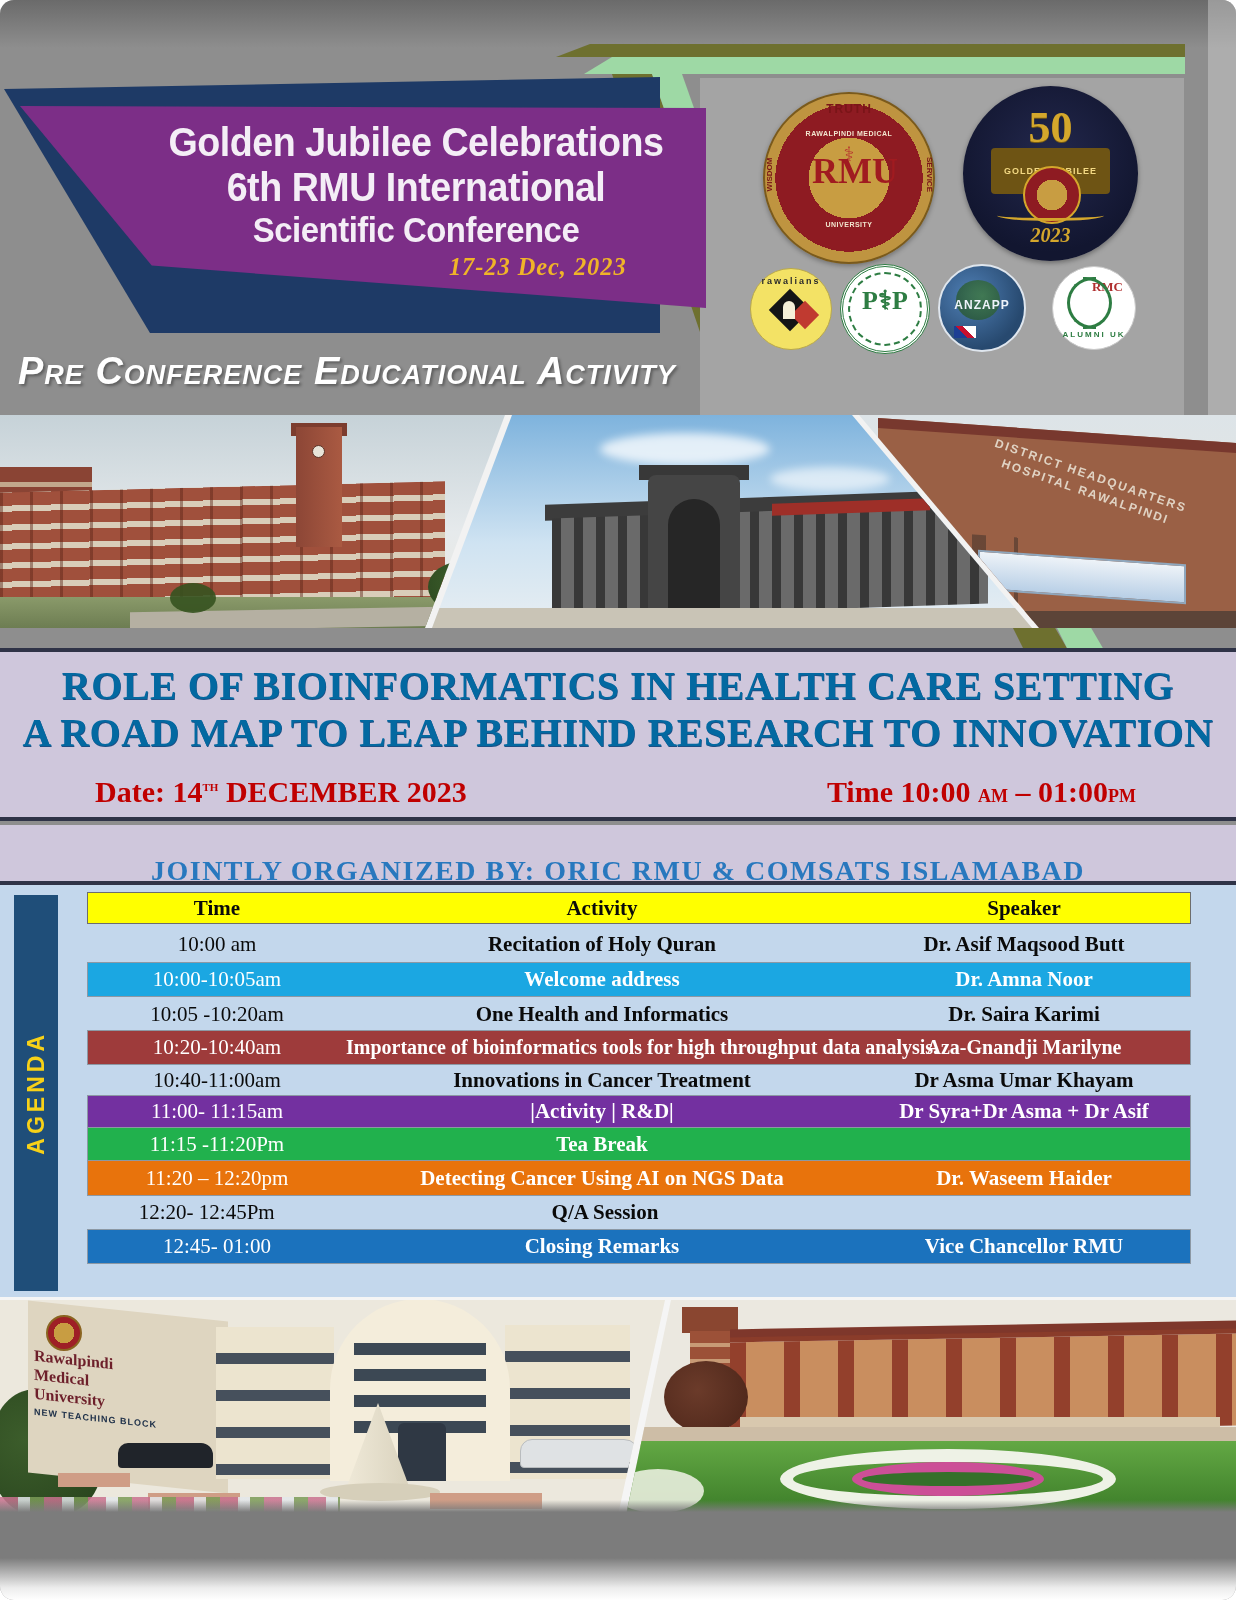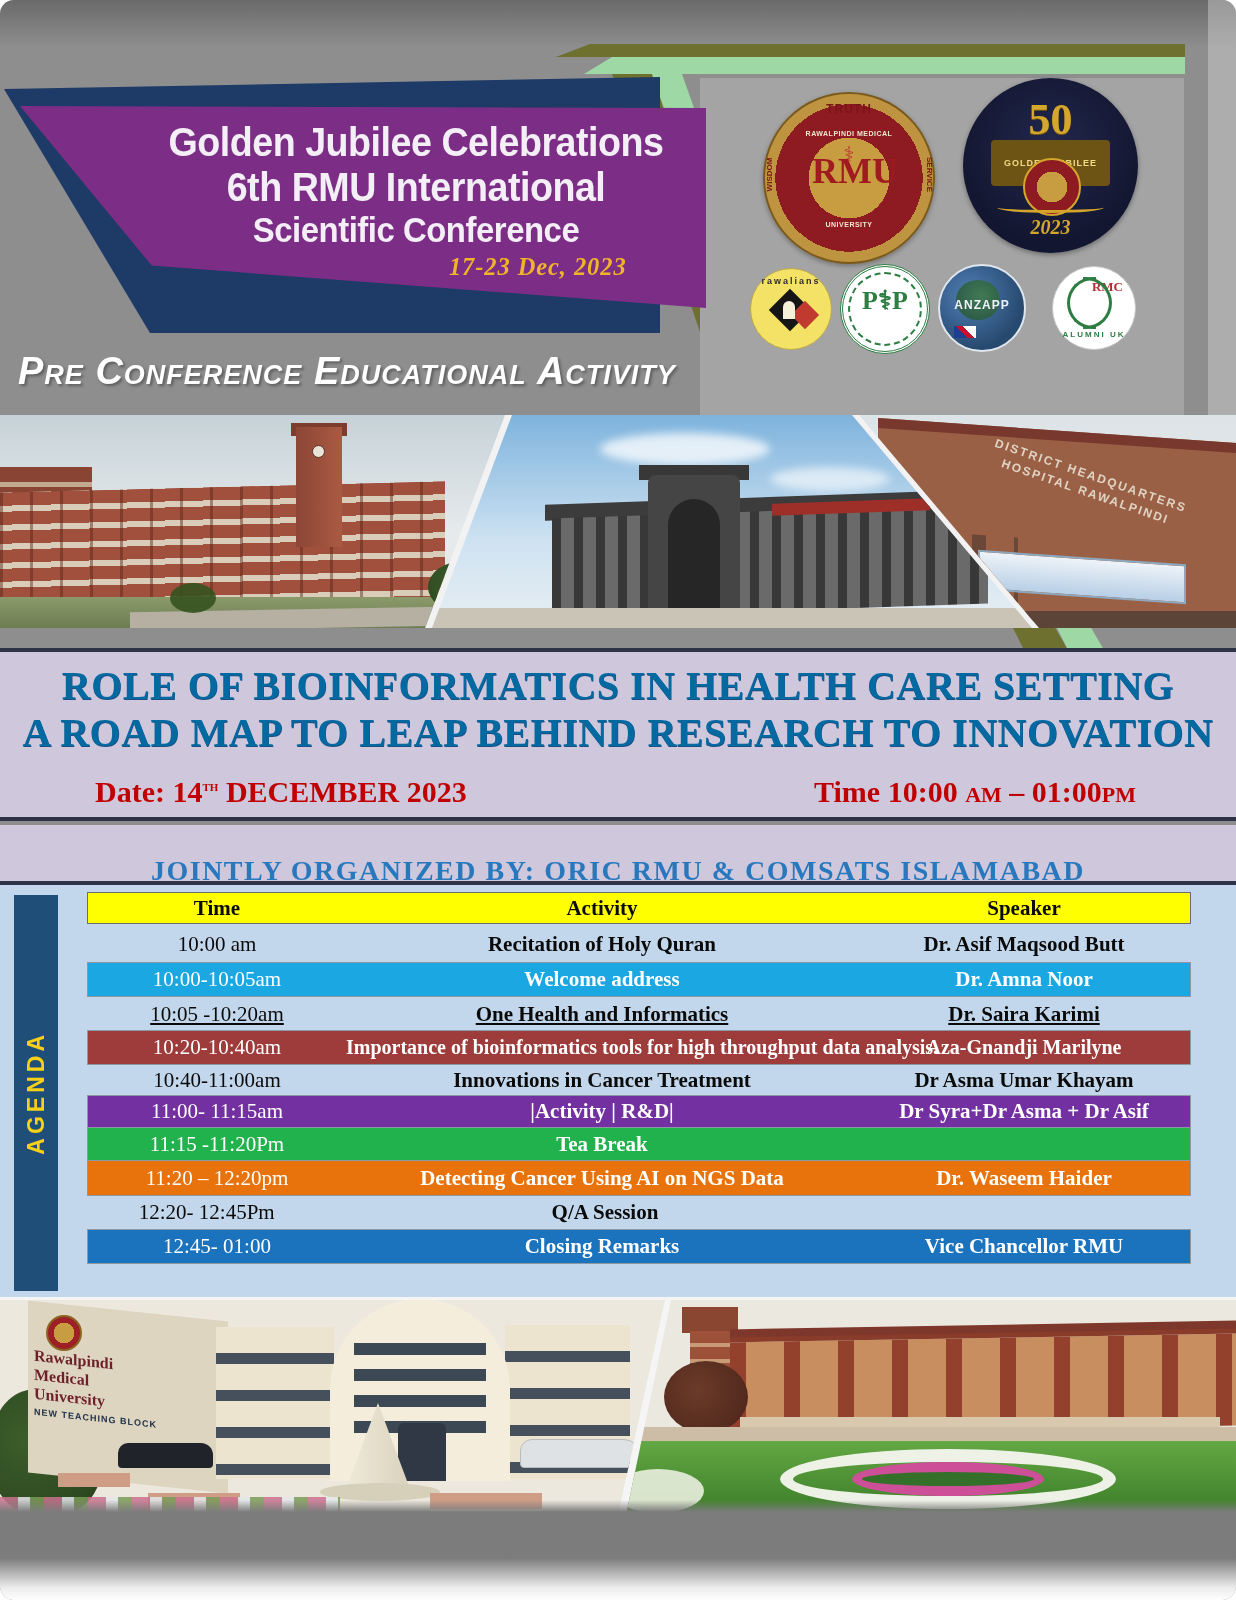--- a/index.html
+++ b/index.html
@@ -30,21 +30,21 @@
   .circle{border-radius:50%;position:absolute;}
   .logo-rmu{left:63px;top:14px;width:168px;height:168px;background:radial-gradient(circle,#c89d42 0 34%,#8e1b22 34% 62%,#bf9440 62% 96%,#8a6420 96%);
             border:2px solid #7a5a1c;box-shadow:0 2px 5px rgba(0,0,0,.3);}
   .rmu-truth{position:absolute;left:0;right:0;top:8px;text-align:center;font:bold 12px "Liberation Sans",sans-serif;color:#7a1518;letter-spacing:1px;}
   .rmu-wisdom{position:absolute;left:-16px;top:76px;font:bold 8px "Liberation Sans",sans-serif;color:#7a1518;transform:rotate(-90deg);width:40px;text-align:center;}
   .rmu-service{position:absolute;right:-16px;top:76px;font:bold 8px "Liberation Sans",sans-serif;color:#7a1518;transform:rotate(90deg);width:40px;text-align:center;}
   .rmu-ring-top{position:absolute;left:0;right:0;top:36px;text-align:center;font:bold 7px "Liberation Sans",sans-serif;color:#f2e6cf;letter-spacing:.5px;}
   .rmu-ring-bot{position:absolute;left:0;right:0;bottom:34px;text-align:center;font:bold 7px "Liberation Sans",sans-serif;color:#f2e6cf;letter-spacing:.5px;}
   .rmu-core{position:absolute;left:12px;right:0;top:58px;text-align:center;font:bold 36px "Liberation Serif",serif;color:#a01b20;line-height:38px;}
   .rmu-cad{position:absolute;left:0;right:0;top:48px;text-align:center;font-size:20px;color:#b5242b;opacity:.85;}
-  .logo-50{left:263px;top:0;width:175px;height:175px;background:radial-gradient(circle at 50% 40%,#23284d,#121630 70%);box-shadow:0 2px 5px rgba(0,0,0,.35);}
+  .logo-50{left:263px;top:8px;width:175px;height:175px;background:radial-gradient(circle at 50% 40%,#23284d,#121630 70%);box-shadow:0 2px 5px rgba(0,0,0,.35);}
   .j50{position:absolute;left:0;right:0;top:16px;text-align:center;font:bold 44px "Liberation Serif",serif;color:#d4a72c;text-shadow:0 1px 0 #7a5c12;}
   .jrib{position:absolute;left:28px;right:28px;top:62px;text-align:center;font:bold 9px "Liberation Sans",sans-serif;color:#f3d984;background:#6e5414;border-radius:4px;padding:18px 0;letter-spacing:1px;}
   .jmini{position:absolute;left:60px;top:80px;width:54px;height:54px;border-radius:50%;
          background:radial-gradient(circle,#c89d42 0 40%,#8e1b22 40% 78%,#bf9440 78%);border:2px solid #d4a72c;}
   .jyear{position:absolute;left:0;right:0;bottom:14px;text-align:center;font:bold italic 20px "Liberation Serif",serif;color:#d4a72c;}
   .jswoosh{position:absolute;left:34px;right:34px;bottom:40px;height:8px;border-bottom:3px solid #d4a72c;border-radius:50%;}
   .logo-raw{left:50px;top:190px;width:80px;height:80px;background:#f3e265;border:1px solid #b9a84a;}
   .raw-arc{position:absolute;left:0;right:0;top:7px;text-align:center;font:bold 9px "Liberation Sans",sans-serif;color:#2c2c2c;letter-spacing:2px;}
   .raw-cap{position:absolute;left:24px;top:26px;width:30px;height:30px;background:#151515;transform:rotate(45deg);}
   .raw-red{position:absolute;left:44px;top:36px;width:20px;height:20px;background:#c03a30;transform:rotate(45deg);}
@@ -116,21 +116,21 @@
 
   
   .title-box{left:0;top:648px;width:1236px;height:108px;background:#cfc7dc;
              border-top:4px solid #2f3347;border-bottom:4px solid #2f3347;text-align:center;padding-top:10px;box-sizing:content-box;}
   .title-line{font:bold 40px "Liberation Serif",serif;color:#0369a1;line-height:47px;letter-spacing:.5px;
               text-shadow:.5px .5px 0 #1c4f85;}
   .date-bar{left:0;top:766px;width:1236px;height:55px;background:#cfc7dc;border-bottom:4px solid #2f3347;
             display:flex;align-items:center;justify-content:space-between;padding:0 100px 0 95px;box-sizing:border-box;}
   .red-text{font:bold 30px "Liberation Serif",serif;color:#c00000;white-space:nowrap;}
   .red-text sup{font-size:11px;}
-  .sz-small{font-size:22px;text-align:center;}
+  .sz-small{font-size:18px;text-align:center;}
   .org-bar{left:0;top:825px;width:1236px;height:56px;background:#cfc7dc;border-bottom:4px solid #2f3347;
            display:flex;align-items:center;justify-content:center;}
   .org-text{font:bold 28px "Liberation Serif",serif;color:#2878be;letter-spacing:1.5px;white-space:nowrap;margin-top:36px;}
 
   
   .agenda-panel{left:0;top:885px;width:1236px;height:412px;background:#c3d7ec;}
   .agenda-bar{left:14px;top:895px;width:44px;height:396px;background:#1f4e79;display:flex;align-items:center;justify-content:center;}
   .agenda-label{writing-mode:vertical-rl;transform:rotate(180deg);font:bold 23px "Liberation Sans",sans-serif;
                 color:#f7d118;letter-spacing:4px;}
   .trow{left:88px;width:1102px;display:flex;align-items:center;}
@@ -322,21 +322,21 @@
   <div class="abs trow v-plain" style="top:929px;height:30px;">
     <div class="cell c-time">10:00 am</div>
     <div class="cell c-act">Recitation of Holy Quran</div>
     <div class="cell c-spk">Dr. Asif Maqsood Butt</div>
   </div>
   <div class="abs trow v-cyan" style="top:963px;height:33px;">
     <div class="cell c-time">10:00-10:05am</div>
     <div class="cell c-act">Welcome address</div>
     <div class="cell c-spk">Dr. Amna Noor</div>
   </div>
-  <div class="abs trow v-plain" style="top:1000px;height:29px;text-decoration:underline;">
+  <div class="abs trow v-plain" style="top:1000px;height:29px;">
     <div class="cell c-time">10:05 -10:20am</div>
     <div class="cell c-act">One Health and Informatics</div>
     <div class="cell c-spk">Dr. Saira Karimi</div>
   </div>
   <div class="abs trow v-brown" style="top:1031px;height:33px;">
     <div class="cell c-time">10:20-10:40am</div>
     <div class="cell c-act" style="font-size:20px;">Importance of bioinformatics tools for high throughput data analysis.</div>
     <div class="cell c-spk" style="font-size:20px;">Aza-Gnandji Marilyne</div>
   </div>
   <div class="abs trow v-plain" style="top:1066px;height:29px;">

